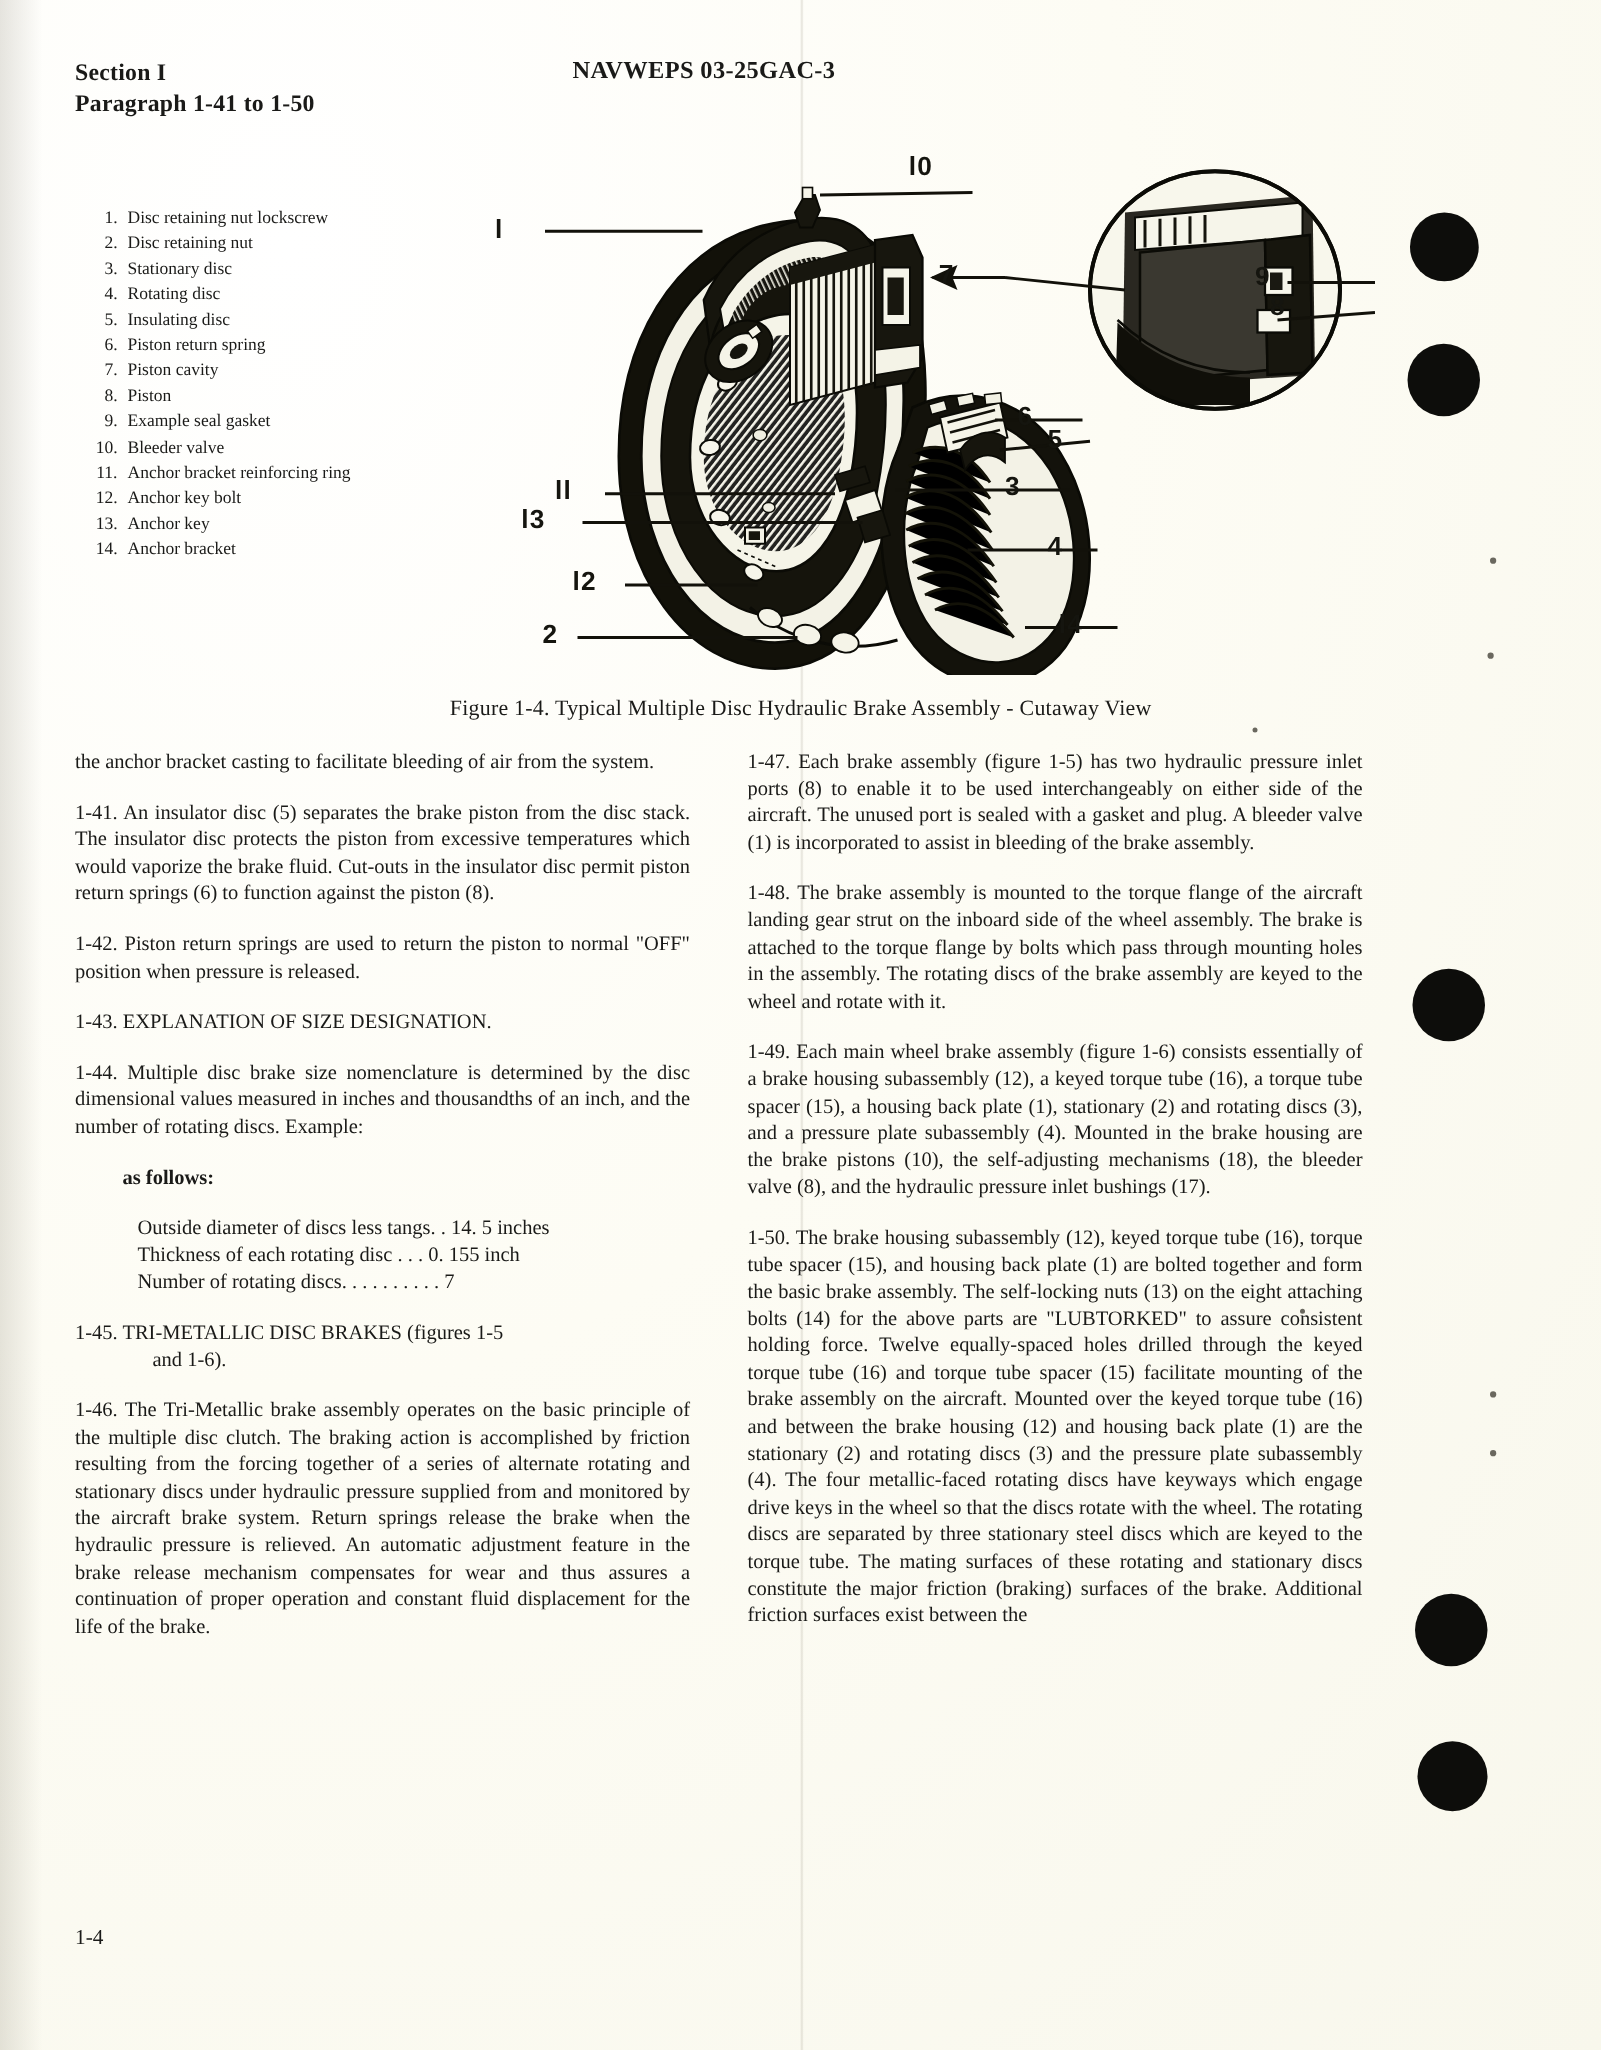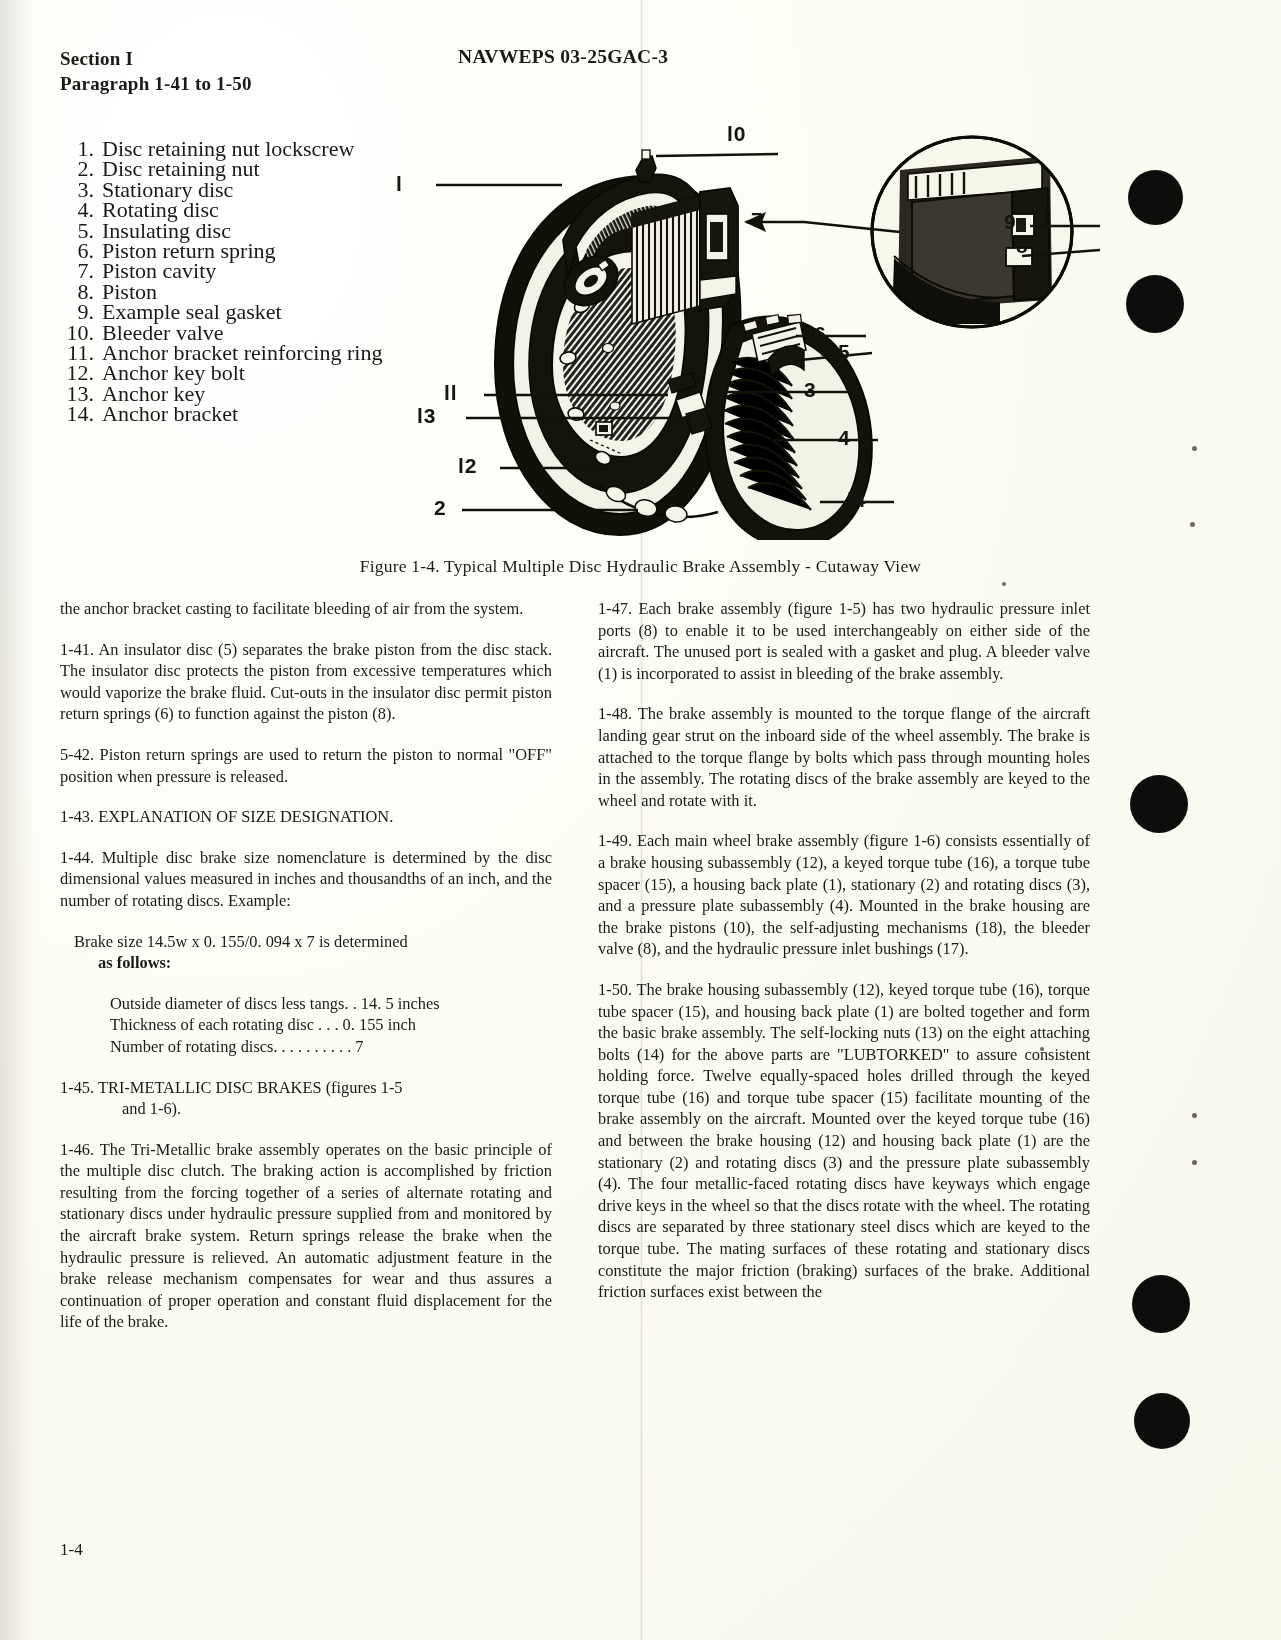--- a/index.html
+++ b/index.html
@@ -28,21 +28,21 @@
     background:linear-gradient(to right, rgba(140,135,120,.22), rgba(140,135,120,0));
     pointer-events:none;
   }
 
   
   .hdr { position:absolute; top:46px; left:60px; right:60px; height:52px; }
   .hdr-left { position:absolute; left:0; top:0; font-size:19px; line-height:25px; font-weight:bold; letter-spacing:.2px; }
   .hdr-center { position:absolute; left:398px; top:0; font-size:19.5px; font-weight:bold; letter-spacing:.3px; }
 
   
-  .legend { position:absolute; left:64px; top:139px; width:360px; font-size:22px; line-height:20.4px; }
+  .legend { position:absolute; left:64px; top:165px; width:360px; font-size:14px; line-height:20.4px; }
   .legend .li { display:block; white-space:nowrap; }
   .legend .num { display:inline-block; width:30px; text-align:right; margin-right:8px; }
 
   
   .figure { position:absolute; left:400px; top:110px; width:700px; height:430px; }
   .fig-svg { position:absolute; inset:0; }
   .callout {
     position:absolute; font-family:"Liberation Sans", sans-serif;
     font-size:21px; font-weight:bold; letter-spacing:1px; color:#15150f;text-align:right;
   }
@@ -314,26 +314,25 @@
     <span class="callout" style="left:58px;  top:344px;">l2</span>
     <span class="callout" style="left:447px; top:378px;">l4</span>
     <span class="callout" style="left:34px;  top:386px;">2</span>
   </div>
 
   <div class="caption">Figure 1-4.  Typical Multiple Disc Hydraulic Brake Assembly - Cutaway View</div>
 
   <div class="col col-left">
     <p>the anchor bracket casting to facilitate bleeding of air from the system.</p>
     <p>1-41. An insulator disc (5) separates the brake piston from the disc stack.  The insulator disc protects the piston from excessive temperatures which would vaporize the brake fluid.  Cut-outs in the insulator disc permit piston return springs (6) to function against the piston (8).</p>
-    <p>5-42. Piston return springs are used to return the piston to normal "OFF" position when pressure is released.</p>
+    <p>1-42. Piston return springs are used to return the piston to normal "OFF" position when pressure is released.</p>
     <p>1-43. EXPLANATION OF SIZE DESIGNATION.</p>
     <p>1-44. Multiple disc brake size nomenclature is determined by the disc dimensional values measured in inches and thousandths of an inch, and the number of rotating discs.  Example:</p>
 
     <div class="indent-blk">
-      <span class="ln">Brake size 14.5w x 0. 155/0. 094 x 7 is determined</span>
       <span class="ln hang">as follows:</span>
     </div>
 
     <div class="spec-list">
       <span class="ln">Outside diameter of discs less tangs. . 14. 5 inches</span>
       <span class="ln">Thickness of each rotating disc . . .  0. 155 inch</span>
       <span class="ln">Number of rotating discs. . . . . . . . . . 7</span>
     </div>
 
     <div class="head-para">

